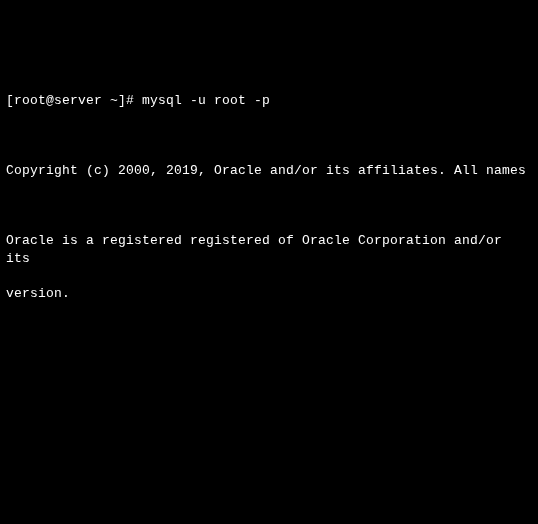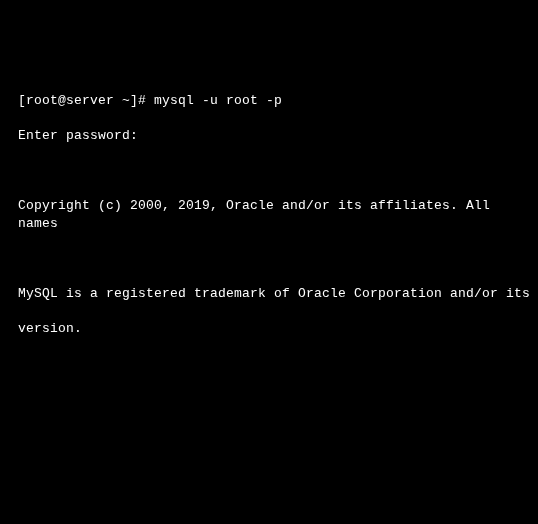--- a/index.html
+++ b/index.html
@@ -19,35 +19,33 @@
       overflow: hidden;
       white-space: pre;
       letter-spacing: 0.2px;
     }
     .terminal {
       white-space: pre-wrap;
       word-break: break-word;
     }
     .line {
       display: block;
-      margin-left: 12px;
     }
   </style>
 </head>
 <body>
 
 
 
 <div class="terminal">
 <span class="line"><span>[root@server ~]# </span><span>mysql -u root -p</span></span>
-<span class="line">Enter password:</span>
 <span class="line"> </span>
 <span class="line">Copyright (c) 2000, 2019, Oracle and/or its affiliates. All names</span>
 <span class="line"> </span>
-<span class="line">MySQL is a registered trademark of Oracle Corporation and/or its</span>
+<span class="line">Oracle is a registered registered of Oracle Corporation and/or its</span>
 <span class="line">version.</span>
 <span class="line"> </span>
 
 
 
 
 
 
 
 

